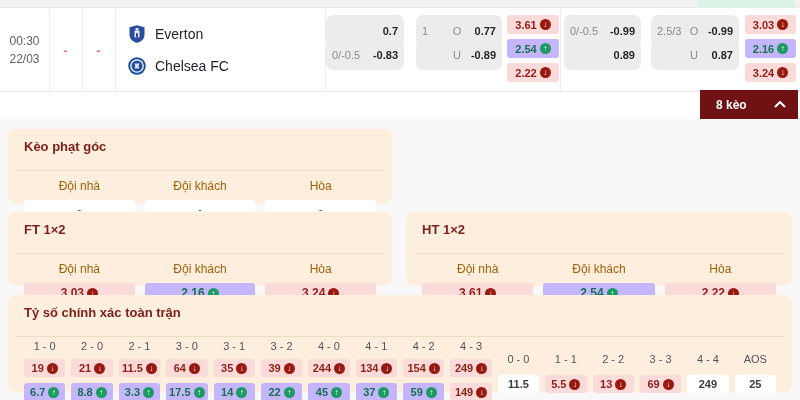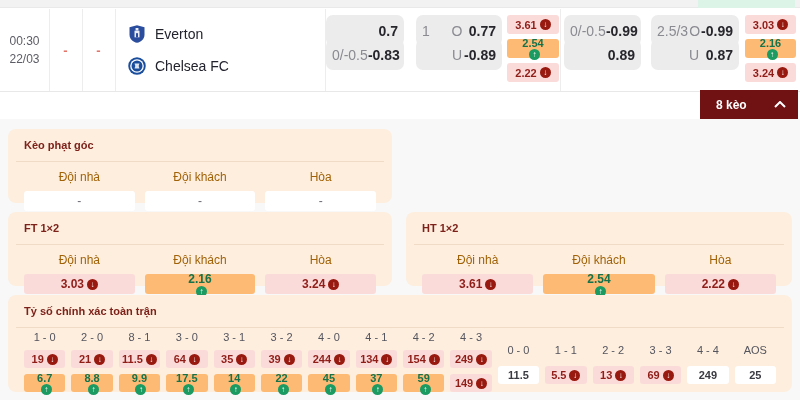--- a/index.html
+++ b/index.html
@@ -14,45 +14,45 @@
   .match-row { position:absolute; left:0; top:9px; width:800px; height:83px; background:#fff; border-bottom:1px solid #e8e8e8; }
   .vline { position:absolute; top:0; bottom:0; width:1px; background:#ededed; }
   .col-time { position:absolute; left:0; top:0; width:49px; height:100%; display:flex; flex-direction:column; align-items:center; justify-content:center; gap:4px; font-size:12px; color:#5c5c66; }
   .col-dash { position:absolute; top:0; height:100%; width:33px; display:flex; align-items:center; justify-content:center; color:#e4756a; font-size:13px; font-weight:bold; }
   .col-teams { position:absolute; left:115px; top:0; width:210px; height:100%; display:flex; flex-direction:column; justify-content:center; gap:12px; padding-left:12px; }
   .team-line { display:flex; align-items:center; gap:8px; cursor:pointer; }
   .team-name { font-size:14px; color:#23232e; }
   .crest { width:20px; height:20px; flex:0 0 20px; }
 
   
-  .gbox { position:absolute; height:31px; background:#ececec; border-radius:7px; display:flex; align-items:center; padding:0 6px; font-size:14px; cursor:pointer; }
+  .gbox { position:absolute; height:31px; background:#ececec; border-radius:7px; display:flex; align-items:center; padding:0 6px; font-size:11px; cursor:pointer; }
   .gbox .hc { color:#8a8a92; flex:1; text-align:left; white-space:nowrap; }
   .gbox .side { color:#8a8a92; width:14px; text-align:center; }
   .gbox .val { font-weight:bold; color:#26262c; text-align:right; min-width:32px; margin-left:auto; white-space:nowrap; }
   .r1 { top:6px; } .r2 { top:30px; } .r3 { top:54px; }
   .g1-hdp { left:326px; width:78px; } .g1-ou { left:416px; width:86px; } .g1-x12 { left:507px; width:52px; }
   .g2-hdp { left:564px; width:77px; } .g2-ou { left:651px; width:88px; } .g2-x12 { left:745px; width:51px; }
 
   .obox { position:absolute; height:19px; border-radius:3px; display:flex; align-items:center; justify-content:center; font-size:11px; font-weight:bold; cursor:pointer; }
   .pinkc { background:#fbdbd9; color:#8f1d18; }
-  .greenc { background:#fdba74; color:#15724b;flex-direction:column; }
+  .greenc { background:#c4b5fd; color:#15724b; }
   .whitec { background:#ffffff; color:#3a3a42; }
 
   .arr { display:inline-flex; width:11px; height:11px; border-radius:50%; color:#fff; font-size:8px; align-items:center; justify-content:center; margin-left:3px; flex:0 0 11px; }
   .arr.down { background:#98190f; }
   .arr.up { background:#1b9a62; }
 
   
   .keo-row { position:absolute; left:0; top:92px; width:800px; height:27px; background:#fff; }
   .keo-btn { position:absolute; right:2px; top:-2px; width:98px; height:29px; background:#701114; color:#fff; display:flex; align-items:center; justify-content:space-between; padding:0 12px 0 16px; font-size:12px; font-weight:bold; cursor:pointer; }
 
   
   .lower { position:absolute; left:0; top:119px; width:800px; height:281px; background:#f8f8f9; }
   .card { position:absolute; background:#fdeede; border-radius:8px; padding:8px 8px 0; }
-  .card-title { font-size:11px; font-weight:bold; color:#7d221a; padding:2px 8px 10px; border-bottom:1px solid #f0dcc6; }
+  .card-title { font-size:13px; font-weight:bold; color:#7d221a; padding:2px 8px 16px; border-bottom:1px solid #f0dcc6; }
   .cols3 { display:flex; gap:10px; padding:5px 8px 0; }
   .cols3 > div { flex:1; }
   .col-label { text-align:center; font-size:12px; color:#a16207; padding:3px 0 7px; }
   .vcell { height:20px; border-radius:3px; display:flex; align-items:center; justify-content:center; font-size:12px; font-weight:bold; cursor:pointer; }
   .vcell.inactive { background:#fff; color:#6a6a74; font-weight:normal; cursor:default; }
 
   .card-corner { left:8px; top:10px;  width:384px; height:74px; }
   .card-ft     { left:8px; top:93px;  width:384px; height:74px; }
   .card-ht     { left:406px; top:93px; width:386px; height:74px; }
   .card-score  { left:8px; top:176px; width:784px; height:97px; }
@@ -277,27 +277,27 @@
             <span>21</span>
             <span class="arr down">↓</span>
           </div>
         <div class="scell cellB greenc">
             <span>8.8</span>
             <span class="arr up">↑</span>
           </div>
       </div>
 
       <div class="sc">
-        <div class="lbl">8 - 1</div>
+        <div class="lbl">2 - 1</div>
         <div class="scell cellA pinkc">
             <span>11.5</span>
             <span class="arr down">↓</span>
           </div>
         <div class="scell cellB greenc">
-            <span>9.9</span>
+            <span>3.3</span>
             <span class="arr up">↑</span>
           </div>
       </div>
 
       <div class="sc">
         <div class="lbl">3 - 0</div>
         <div class="scell cellA pinkc">
             <span>64</span>
             <span class="arr down">↓</span>
           </div>

